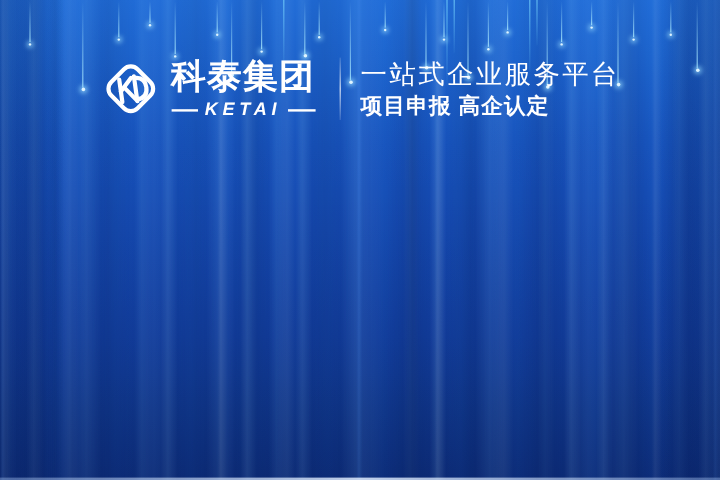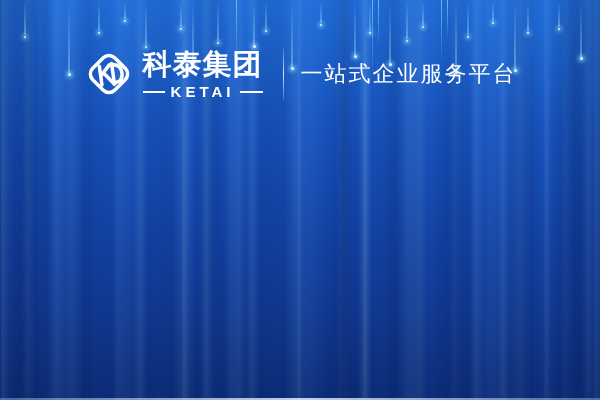--- a/index.html
+++ b/index.html
@@ -162,20 +162,21 @@
     color: #ffffff;
     letter-spacing: 1px;
     font-family: "Liberation Sans", "DejaVu Sans", sans-serif;
     white-space: nowrap;
   }
   .brand-en-row {
     display: flex;
     align-items: center;
     gap: 6px;
     margin-top: 5px;
+    font-style: italic;
   }
   .brand-en-row .bar {
     height: 2px;
     background: #ffffff;
     flex: 1 1 auto;
     min-width: 10px;
   }
   .brand-en {
     font-size: 15px;
     font-weight: 700;
@@ -366,20 +367,21 @@
           <span class="brand-en">KETAI</span>
           <span class="bar"></span>
         </span>
       </span>
     </div>
 
     <div class="vdivider"></div>
 
     <div class="slogan">
       <span class="slogan-main">一站式企业服务平台</span>
+      <span class="slogan-sub">项目申报 高企认定</span>
     </div>
   </div>
 
   <div class="title">
     <br>
   </div>
 
   <div class="bottomline"></div>
 </div>
 

